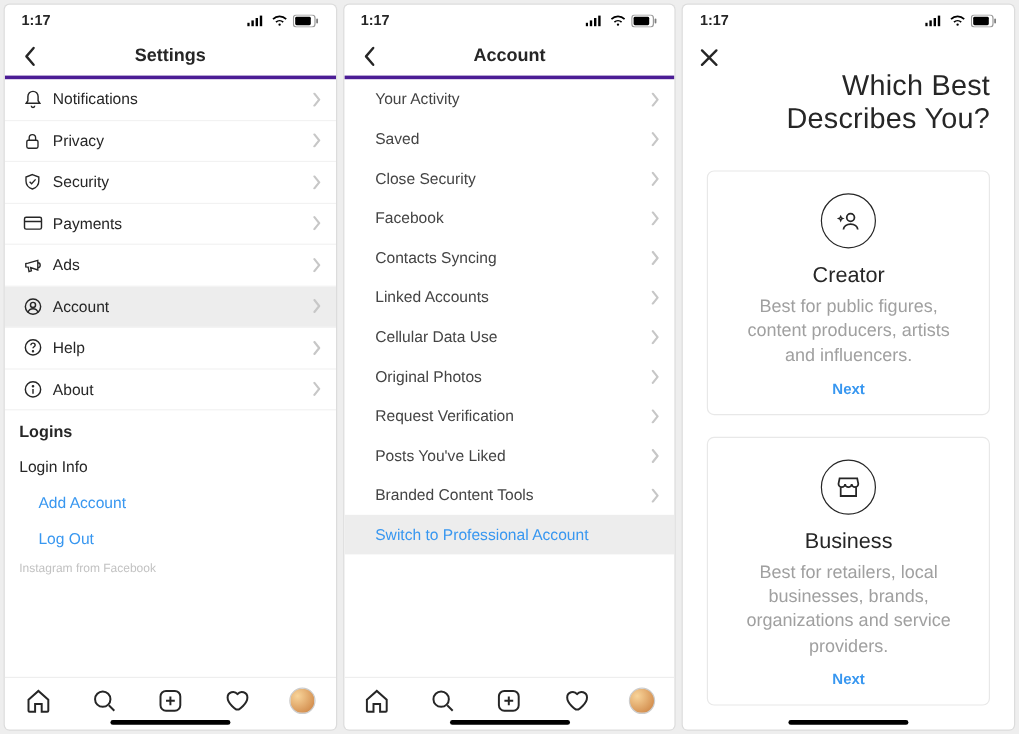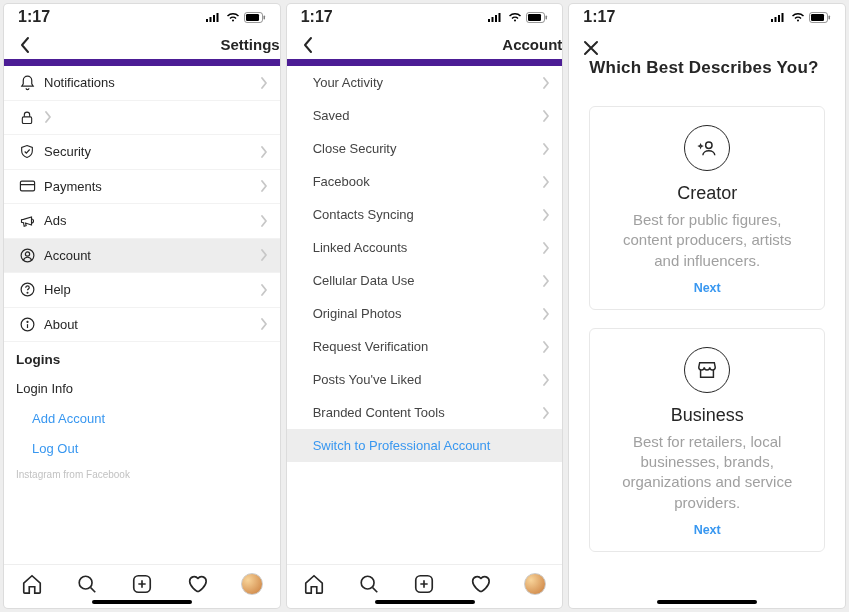--- a/index.html
+++ b/index.html
@@ -23,32 +23,32 @@
     flex-direction: column;
     overflow: hidden;
   }
   
   .status-bar {
     height: 26px;
     display: flex;
     align-items: center;
     justify-content: space-between;
     padding: 0 14px;
-    font-size: 16px;
+    font-size: 12px;
     font-weight: 600;
   }
   .status-icons { display: flex; align-items: center; gap: 4px; }
   
   .nav-header {
     height: 36px;
     display: flex;
     align-items: center;
-    justify-content: flex-end;
+    justify-content: center;
     position: relative;
-    border-bottom: 7px solid #4c1d95;
+    border-bottom: 3px solid #4c1d95;
   }
   .nav-header .back {
     position: absolute;
     left: 10px;
     top: 50%;
     transform: translateY(-50%);
     width: 22px;
     height: 22px;
     display: flex;
     align-items: center;
@@ -112,23 +112,23 @@
 
   
   .phone.account .row { height: 33px; border-bottom: none; padding-left: 26px; }
   .phone.account .row .row-label { color: #444; }
   .phone.account .row.selected .row-label { color: #3897f0; }
 
   
   .phone.wizard { }
   .wizard-body { flex: 1 1 auto; padding: 0 20px; overflow: hidden; }
   .wizard-title {
-    text-align: left;
-    font-size: 17px;
-    font-weight: 700;
+    text-align: right;
+    font-size: 24px;
+    font-weight: 400;
     margin: 28px 0 28px;
     letter-spacing: 0.2px;
   }
   .card {
     border: 1px solid #e8e8e8;
     border-radius: 6px;
     padding: 18px 16px 14px;
     text-align: center;
     margin-bottom: 18px;
   }
@@ -208,20 +208,21 @@
           </svg>
         </span>
     </div>
     <div class="row">
       <span class="row-icon">
           <svg width="16" height="17" viewBox="0 0 24 24" fill="none" stroke="#262626" stroke-width="1.7">
             <rect x="5" y="11" width="14" height="10" rx="2"></rect>
             <path d="M8 11V8a4 4 0 118 0v3"></path>
           </svg>
         </span>
+      <span class="row-label">Privacy</span>
       <span class="chev">
           <svg width="8" height="12" viewBox="0 0 8 12">
             <path d="M2 1l4 5-4 5" stroke="#c7c7c7" stroke-width="1.8" fill="none" stroke-linecap="round" stroke-linejoin="round"></path>
           </svg>
         </span>
     </div>
     <div class="row">
       <span class="row-icon">
           <svg width="16" height="17" viewBox="0 0 24 24" fill="none" stroke="#262626" stroke-width="1.7">
             <path d="M12 3l8 3v5c0 5-3.5 8.5-8 10-4.5-1.5-8-5-8-10V6z"></path>

